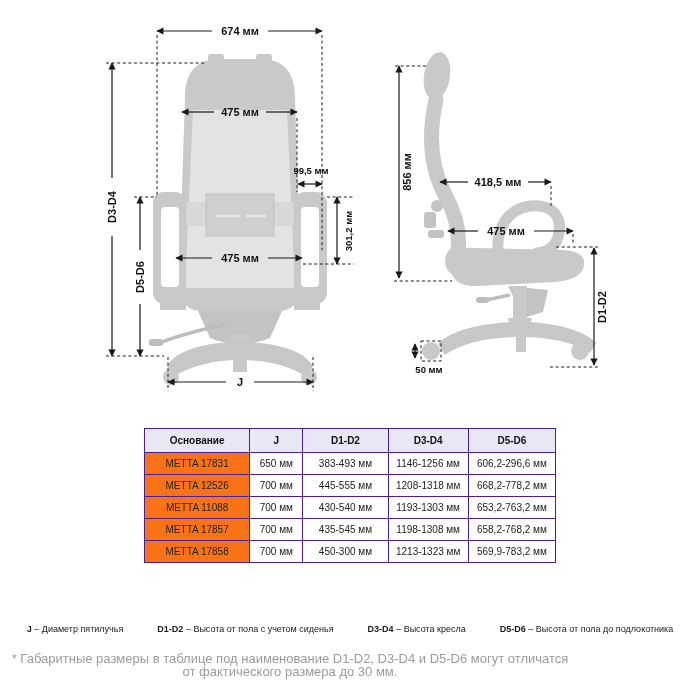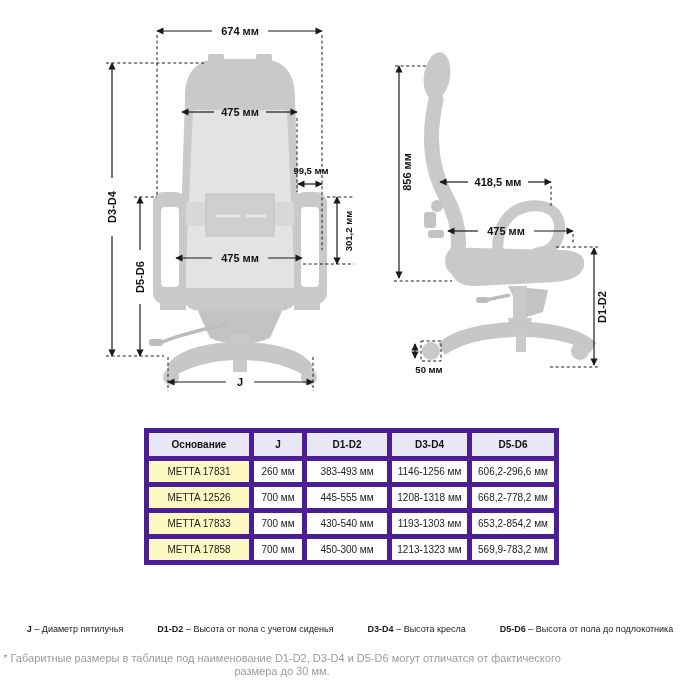--- a/index.html
+++ b/index.html
@@ -15,39 +15,39 @@
   .dimline{stroke:#1a1a1a;stroke-width:1.2;fill:none;}
   .dash{stroke:#1a1a1a;stroke-width:1;fill:none;stroke-dasharray:3 2.6;}
   text.dim{font:bold 11px "Liberation Sans",sans-serif;fill:#111;}
   text.dimS{font:bold 9.5px "Liberation Sans",sans-serif;fill:#111;}
   
   #spec-table{
     position:absolute;left:144px;top:428px;width:412px;
     border-collapse:collapse;table-layout:fixed;
   }
   #spec-table th,#spec-table td{
-    border:5px solid #4c1d95;text-align:center;vertical-align:middle;
+    border:1px solid #4c1d95;text-align:center;vertical-align:middle;
     font-size:10px;color:#222;padding:0;white-space:nowrap;overflow:hidden;
   }
   #spec-table th{height:23px;font-weight:bold;background:#e7e7f5;color:#111;}
   #spec-table td{height:21px;}
-  #spec-table td.model{background:#fef9c3;margin-left:44px;}
+  #spec-table td.model{background:#f97316;margin-left:44px;}
   .c0{width:105px}.c1{width:53px}.c2{width:85px}.c3{width:80px}.c4{width:87px}
   
   #legend{
     position:absolute;left:0;top:624px;width:700px;
     display:flex;justify-content:center;gap:34px;
     font-size:9px;color:#1a1a1a;text-align:right;
   }
   #legend .term{font-weight:bold;}
   #legend .item{white-space:nowrap;}
   
   #footnote{
-    position:absolute;left:0;top:652px;width:564px;text-align:center;
-    font-size:11px;line-height:13px;color:#9b9b9b;
+    position:absolute;left:8px;top:652px;width:564px;text-align:center;
+    font-size:13px;line-height:13px;color:#9b9b9b;
   }
 </style>
 </head>
 <body>
 
 <svg id="diagram" width="700" height="420" viewBox="0 0 700 420">
   <defs>
     <marker id="arrE" viewBox="0 0 10 10" refX="9" refY="5" markerWidth="7" markerHeight="6" orient="auto">
       <path d="M0,0 L10,5 L0,10 Z" fill="#1a1a1a"></path>
     </marker>
@@ -184,38 +184,45 @@
       <th>Основание</th>
       <th>J</th>
       <th>D1-D2</th>
       <th>D3-D4</th>
       <th>D5-D6</th>
     </tr>
   </thead>
   <tbody>
     <tr>
       <td class="model">METTA 17831</td>
-      <td>260 мм</td>
+      <td>650 мм</td>
       <td>383-493 мм</td>
       <td>1146-1256 мм</td>
       <td>606,2-296,6 мм</td>
     </tr>
     <tr>
       <td class="model">METTA 12526</td>
       <td>700 мм</td>
       <td>445-555 мм</td>
       <td>1208-1318 мм</td>
       <td>668,2-778,2 мм</td>
     </tr>
     <tr>
-      <td class="model">METTA 17833</td>
+      <td class="model">METTA 11088</td>
       <td>700 мм</td>
       <td>430-540 мм</td>
       <td>1193-1303 мм</td>
-      <td>653,2-854,2 мм</td>
+      <td>653,2-763,2 мм</td>
+    </tr>
+    <tr>
+      <td class="model">METTA 17857</td>
+      <td>700 мм</td>
+      <td>435-545 мм</td>
+      <td>1198-1308 мм</td>
+      <td>658,2-768,2 мм</td>
     </tr>
     <tr>
       <td class="model">METTA 17858</td>
       <td>700 мм</td>
       <td>450-300 мм</td>
       <td>1213-1323 мм</td>
       <td>569,9-783,2 мм</td>
     </tr>
   </tbody>
 </table>

